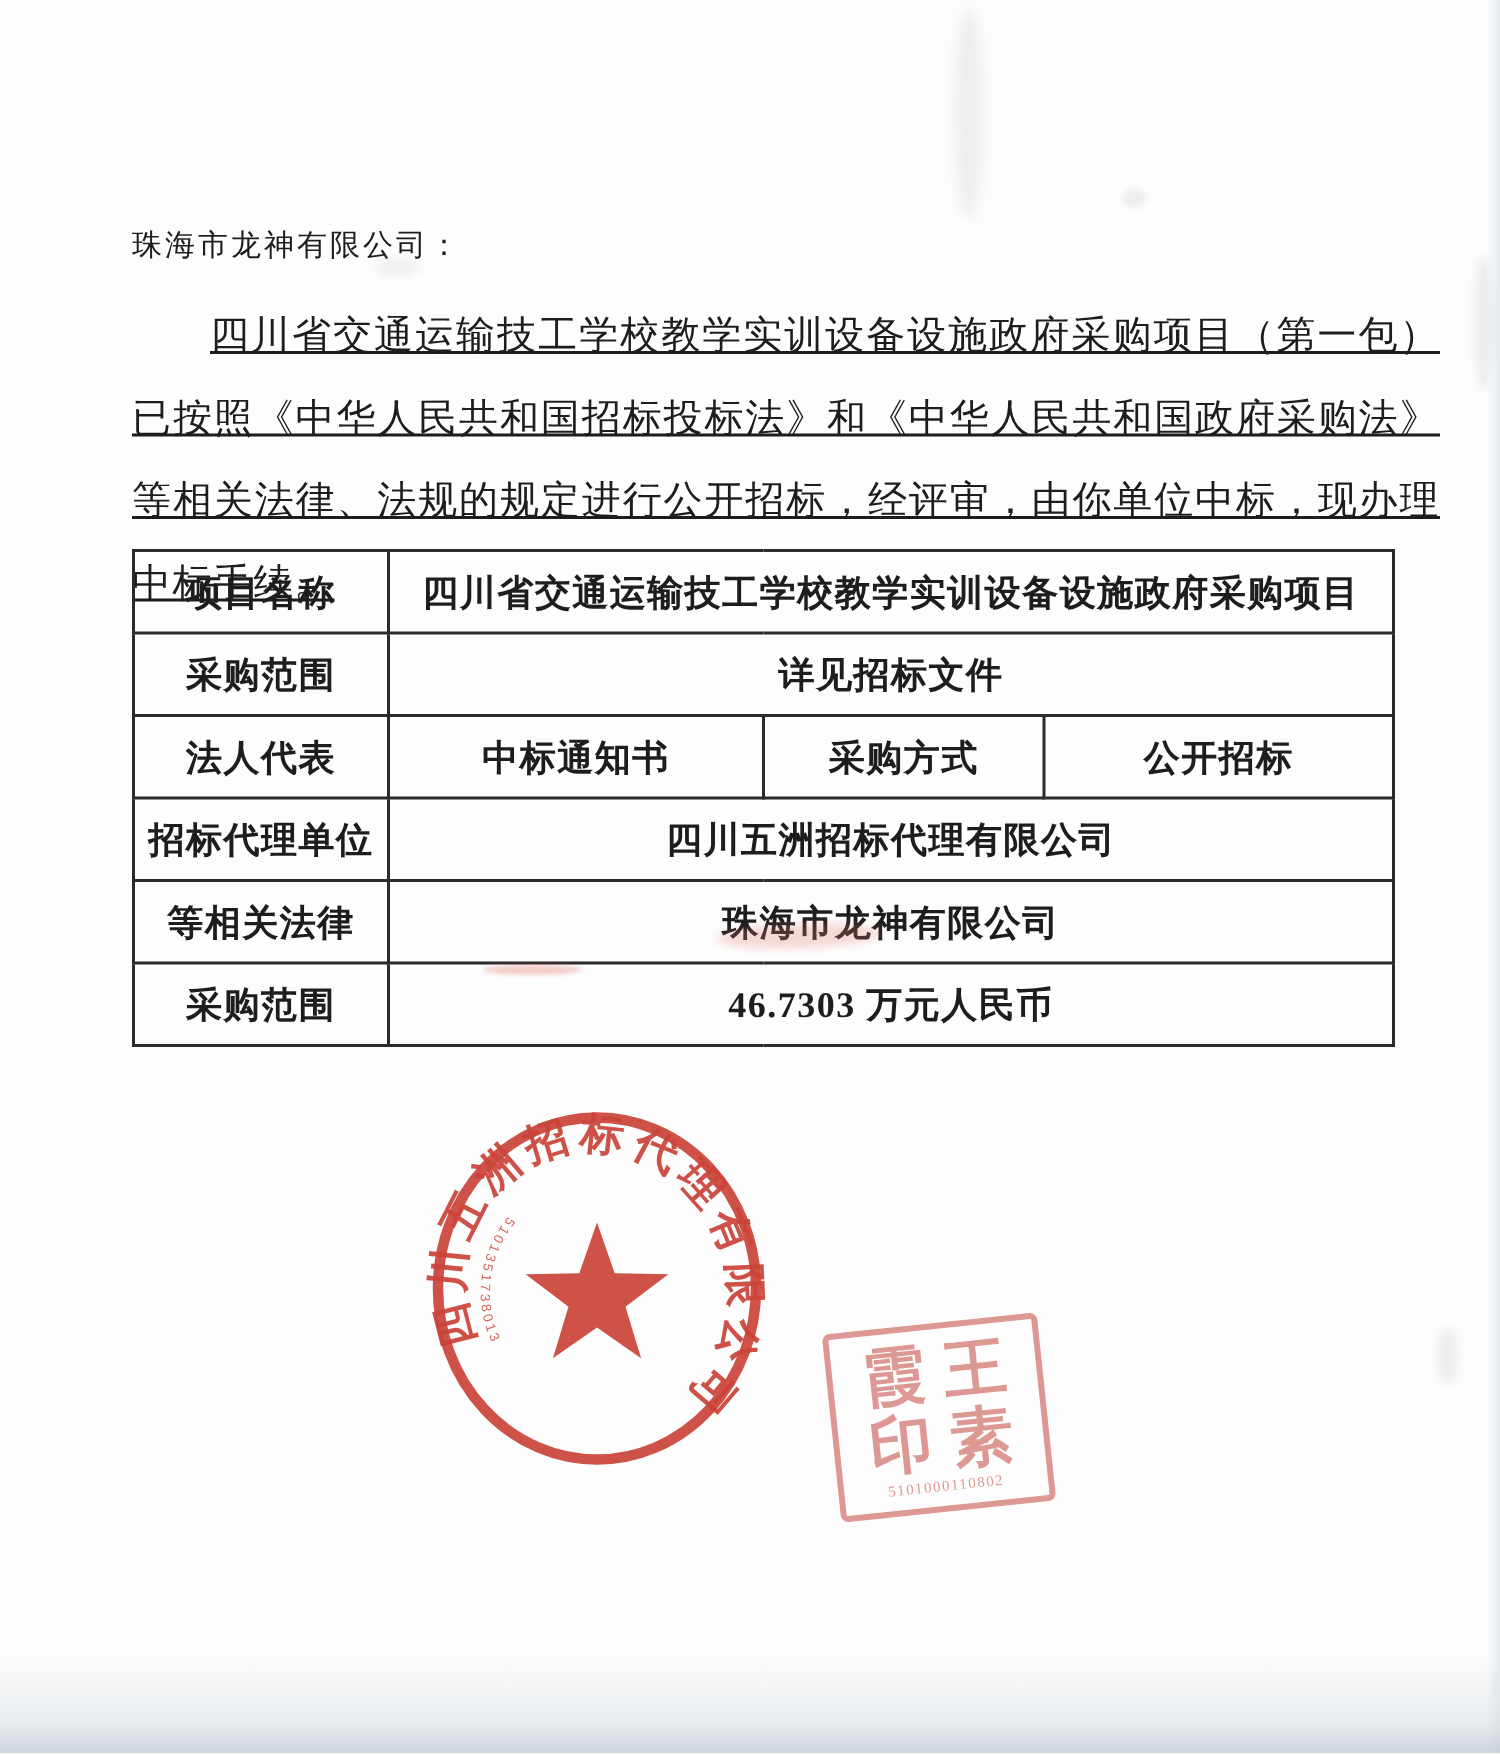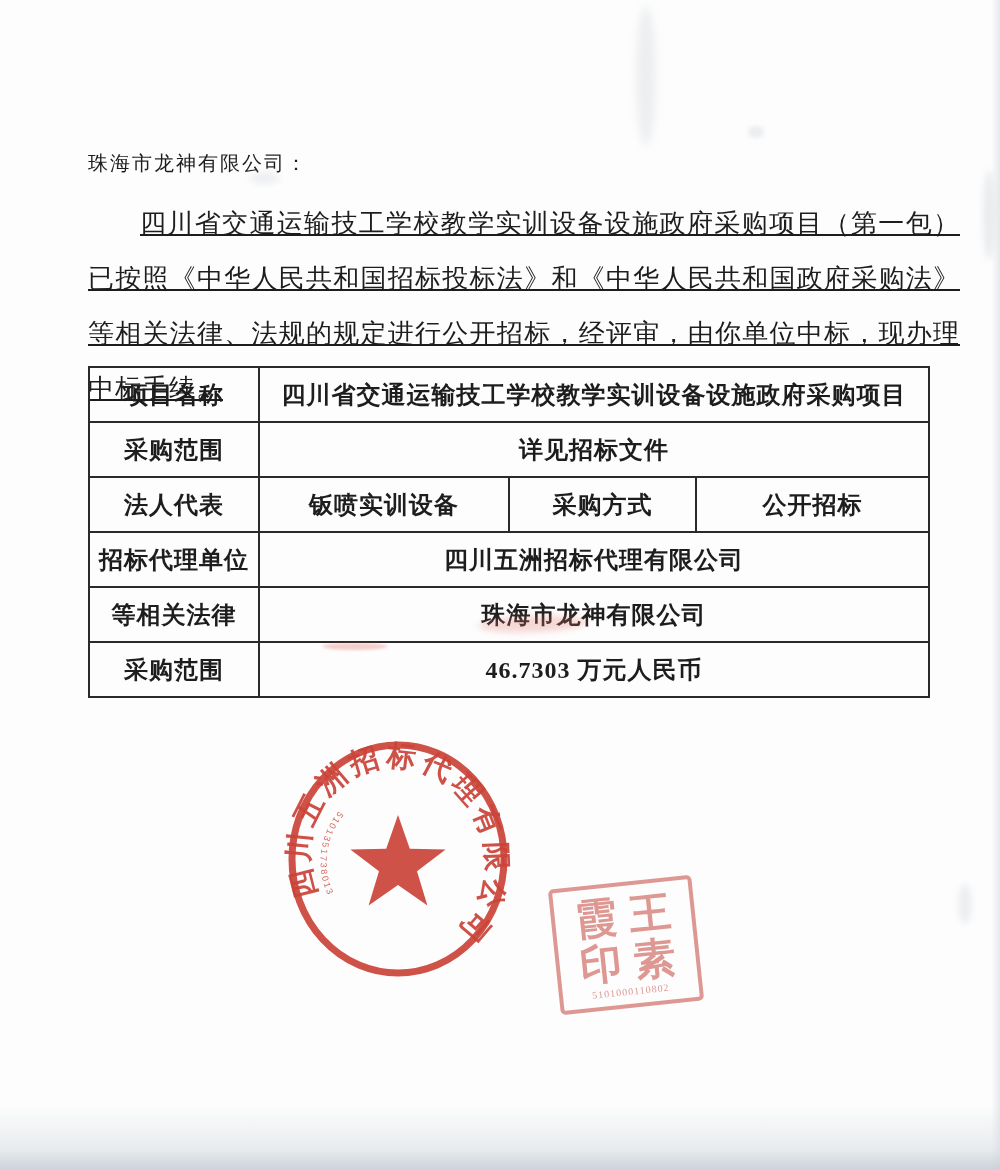--- a/index.html
+++ b/index.html
@@ -90,21 +90,21 @@
       <tr>
         <td>项目名称</td>
         <td colspan="3">四川省交通运输技工学校教学实训设备设施政府采购项目</td>
       </tr>
       <tr>
         <td>采购范围</td>
         <td colspan="3">详见招标文件</td>
       </tr>
       <tr>
         <td>法人代表</td>
-        <td>钣喷实训设备</td>
+        <td>中标通知书</td>
         <td>采购方式</td>
         <td>公开招标</td>
       </tr>
       <tr>
         <td>招标代理单位</td>
         <td colspan="3">四川五洲招标代理有限公司</td>
       </tr>
       <tr>
         <td>等相关法律</td>
         <td colspan="3">珠海市龙神有限公司</td>

